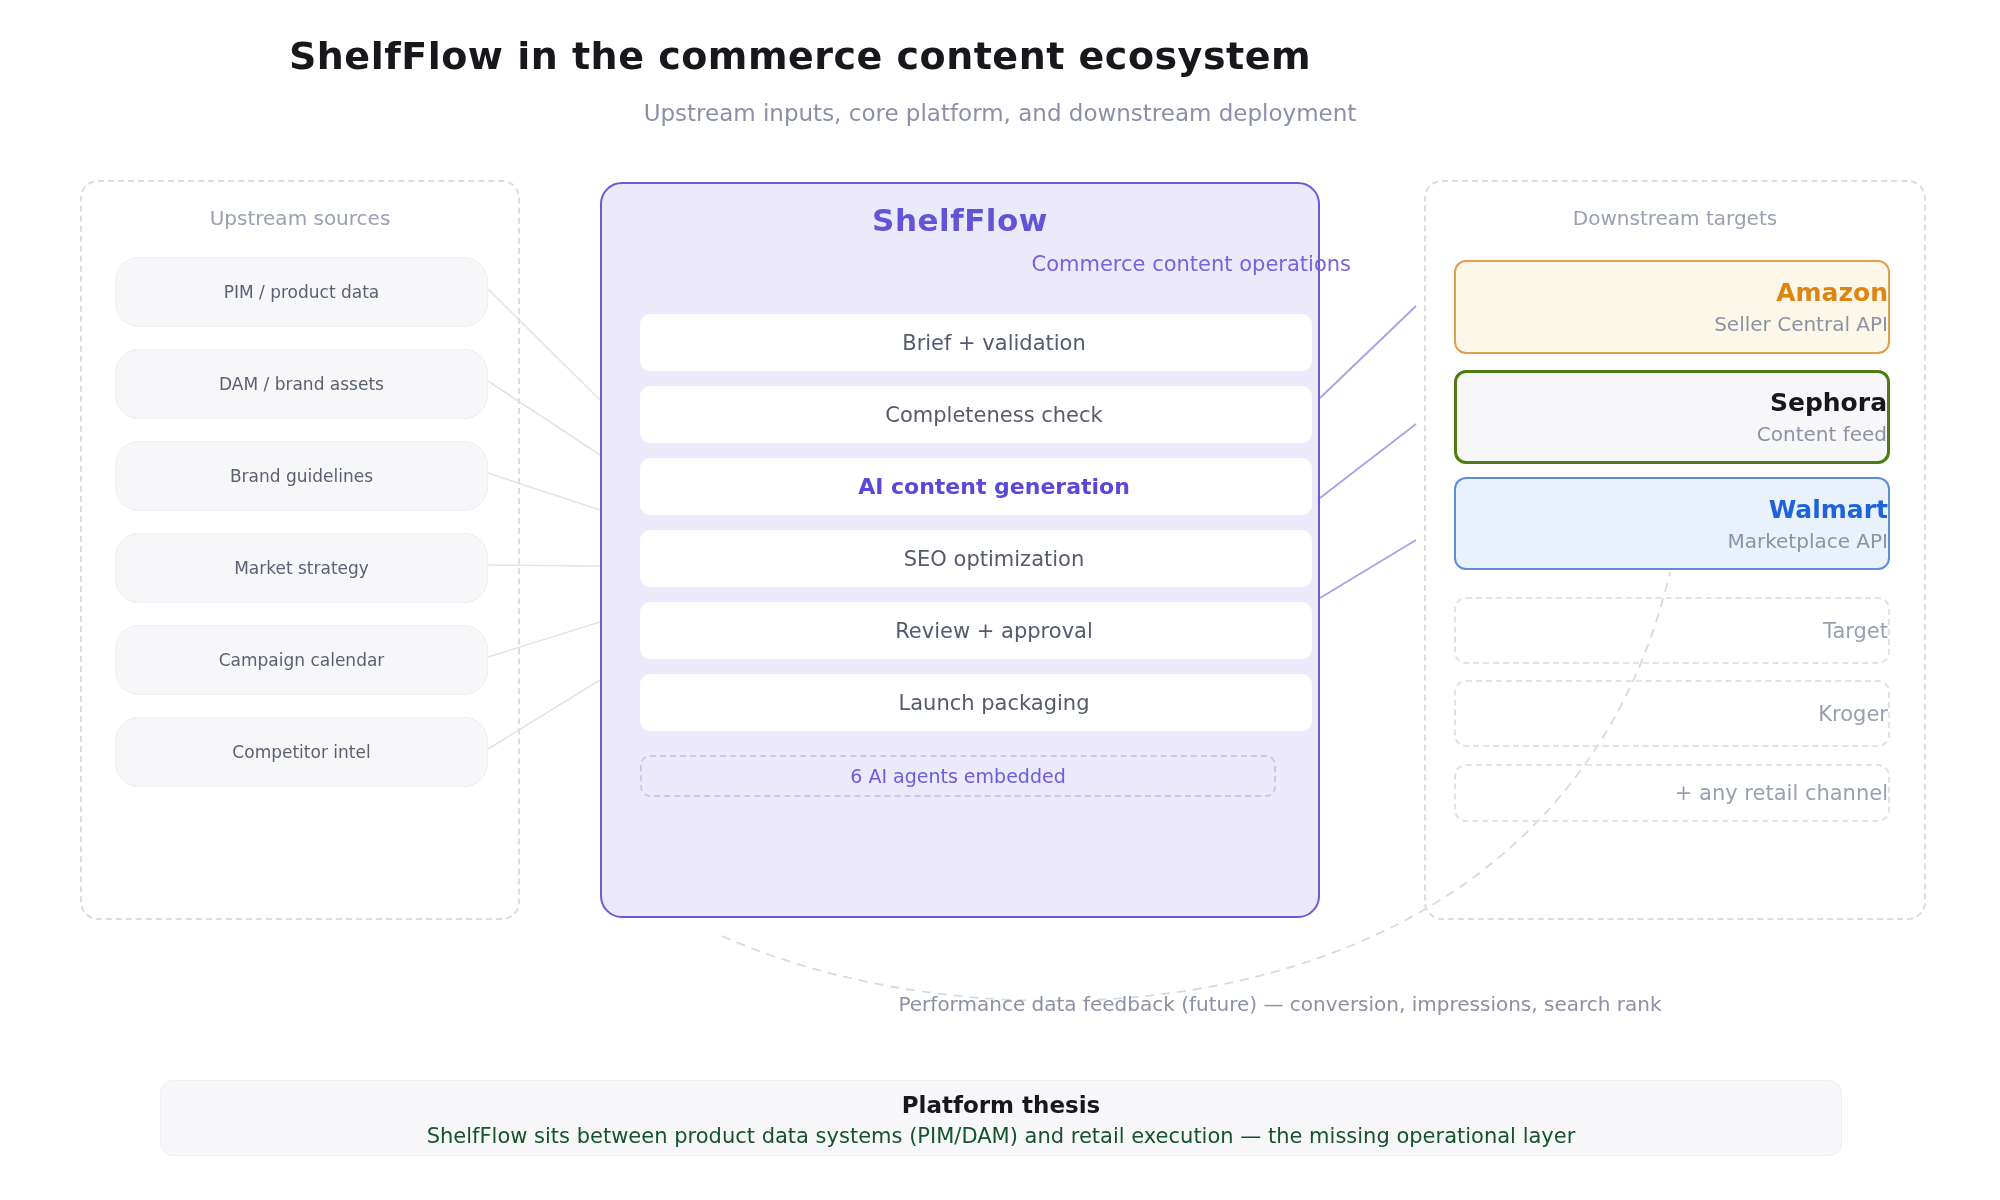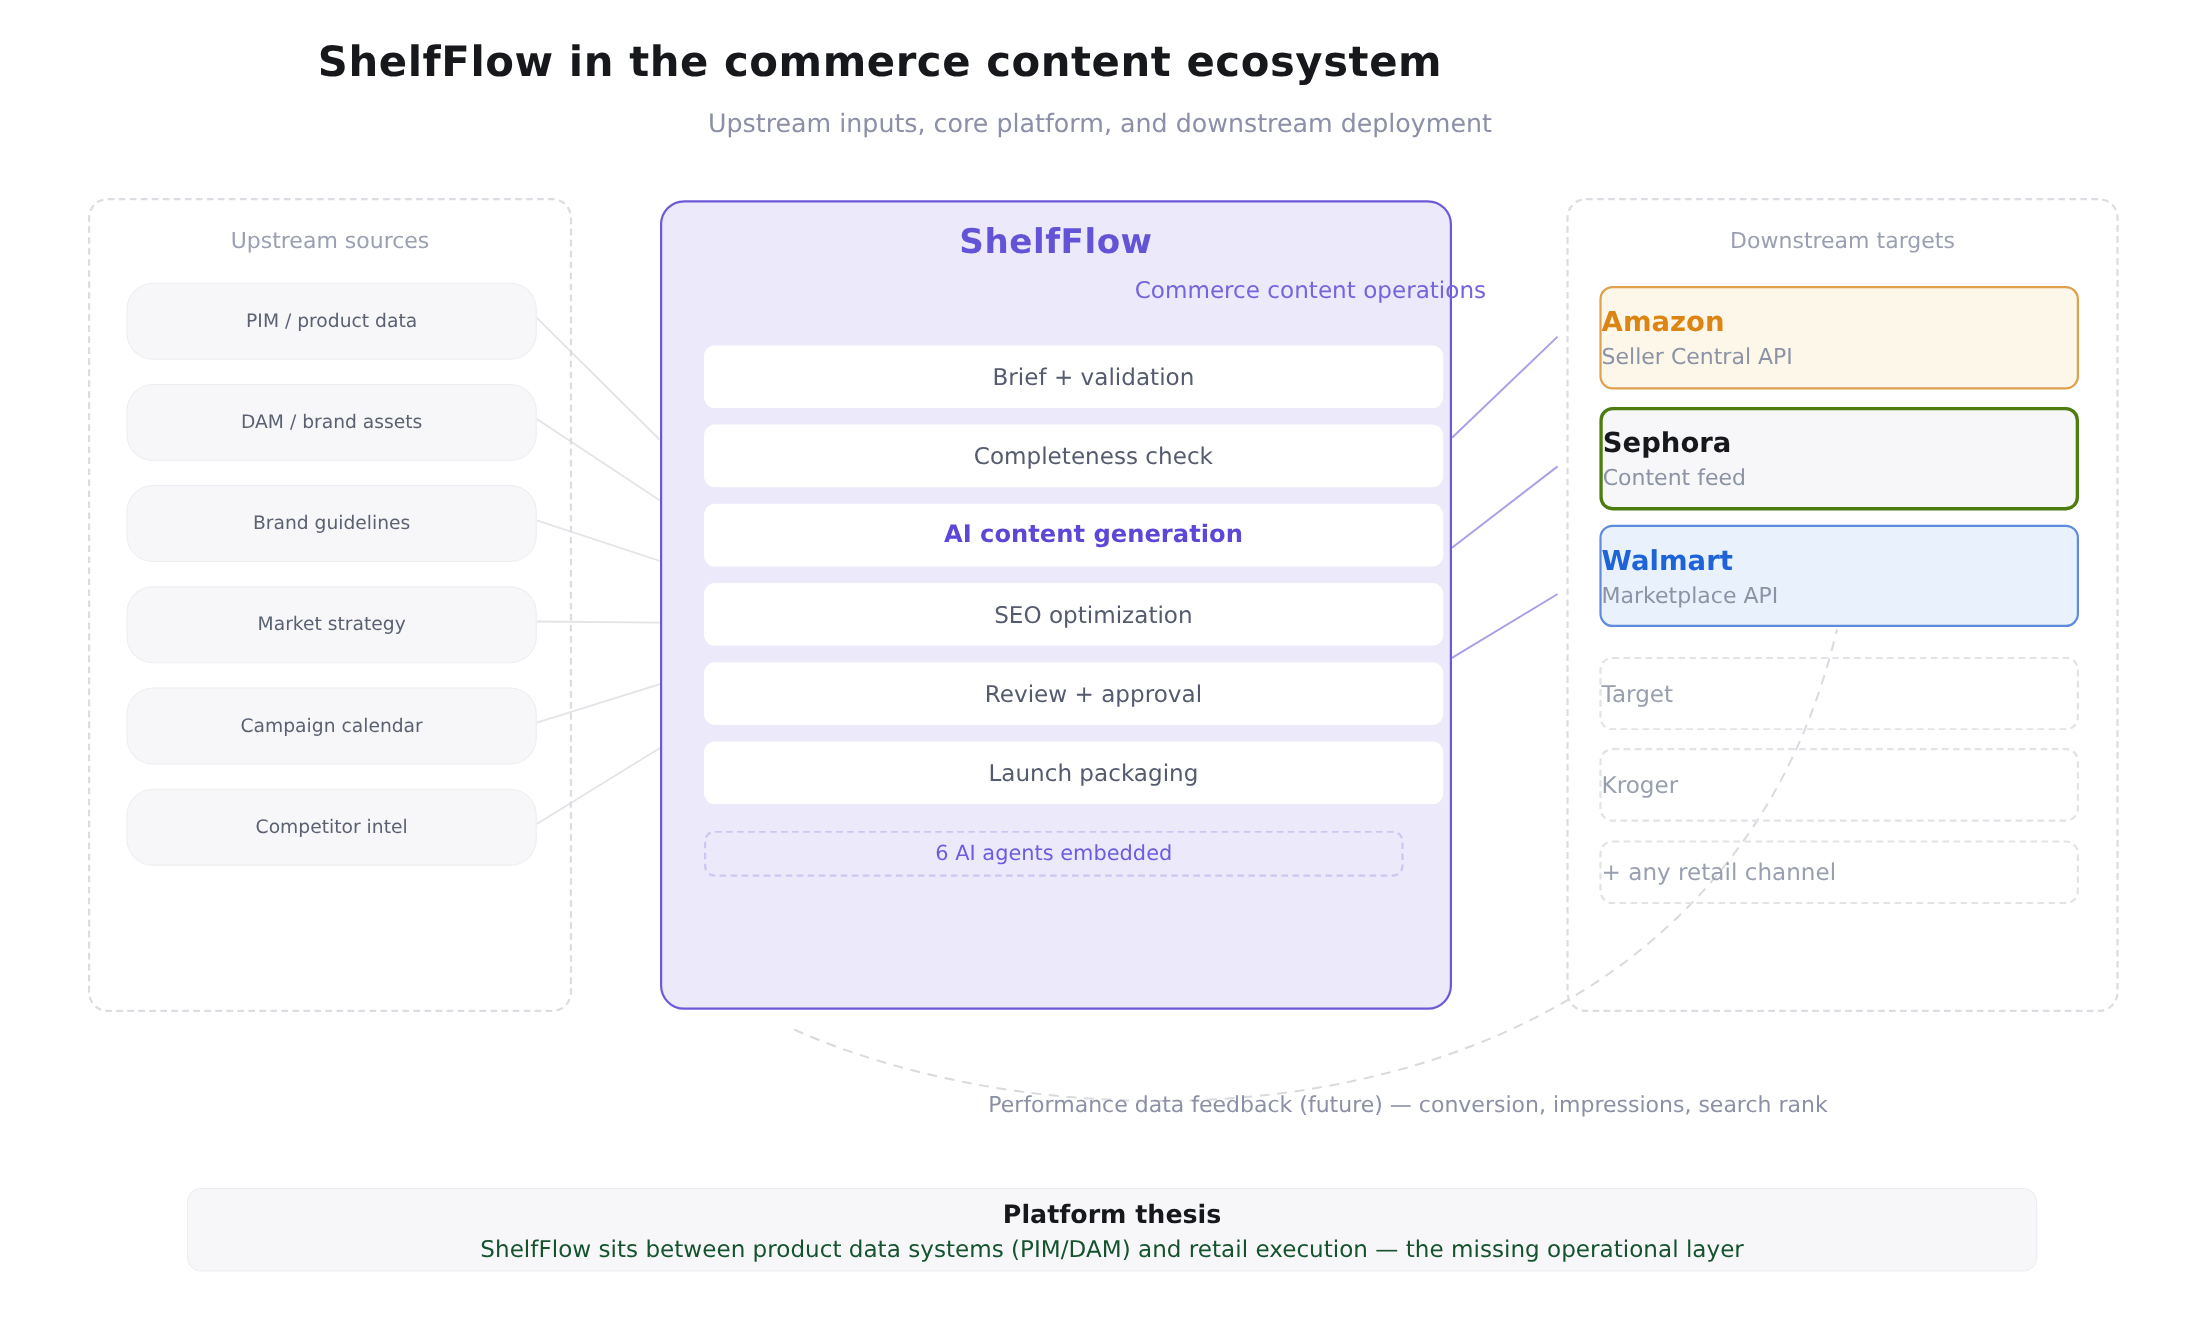--- a/index.html
+++ b/index.html
@@ -123,21 +123,21 @@
     box-sizing: border-box;
   }
 
   
   #downstream-panel { left: 1424px; top: 180px; width: 498px; height: 736px; }
   .target-box {
     position: absolute;
     left: 28px; width: 436px;
     border-radius: 12px;
     display: flex; flex-direction: column;
-    align-items: flex-start; justify-content: center;
+    align-items: flex-end; justify-content: center;
     box-sizing: border-box;
     gap: 5px;
   }
   .target-name { font-size: 25px; font-weight: bold; color: #17181c; }
   .target-sub  { font-size: 20px; color: #8b93a5; }
   .target-box.amazon  { background: #fdf7ea; border: 2px solid #dfa04e; }
   .target-box.amazon .target-name { color: #dd8512; }
   .target-box.neutral { background: #f7f7f9; border: 3px solid #4d7c0f; }
   .target-box.walmart { background: #e9f1fc; border: 2px solid #5d8cdd; }
   .target-box.walmart .target-name { color: #1e64d8; }
@@ -160,21 +160,20 @@
   }
 
   
   #thesis-box {
     position: absolute;
     left: 160px; top: 1080px; width: 1680px; height: 74px;
     background: #f7f7f9;
     border: 1px solid #eeeef2;
     border-radius: 13px;
     z-index: 2;
-    margin-left: 10px;
   }
   .thesis-title {
     position: absolute;
     left: 0; top: 11px; width: 100%;
     text-align: center;
     font-size: 23px;
     font-weight: bold;
     color: #17181c;
   }
   .thesis-subtitle {

